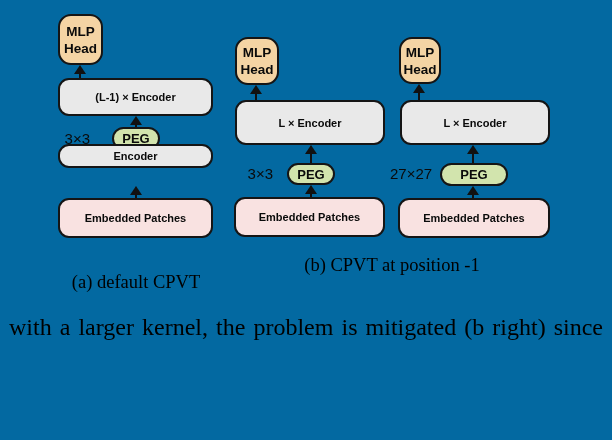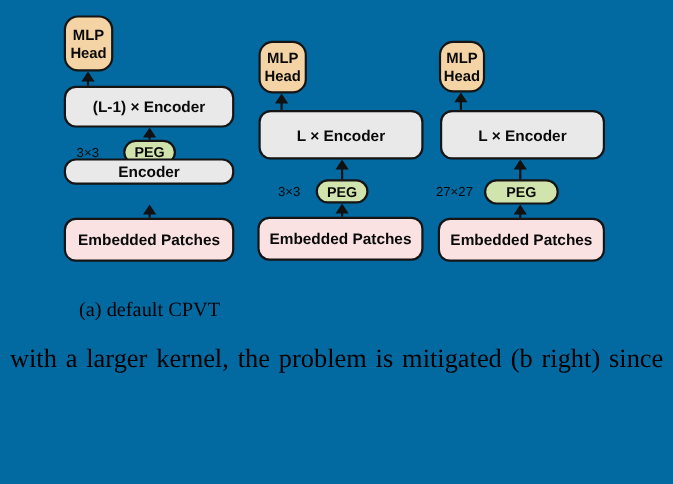--- a/index.html
+++ b/index.html
@@ -14,28 +14,28 @@
   .node {
     position: absolute;
     box-sizing: border-box;
     border: 2.4px solid #151515;
     border-radius: 11px;
     display: flex;
     align-items: center;
     justify-content: center;
     text-align: center;
     font-weight: bold;
-    font-size: 14px;
+    font-size: 11px;
     color: #0a0a0a;
   }
   .mlp { border-radius: 13px; font-size: 13.5px; line-height: 17px; white-space: pre-line; }
   .peg { border-radius: 12px; font-size: 13px; }
   .kernel-label {
     position: absolute;
-    font-size: 12px;
+    font-size: 15px;
     font-weight: normal;
     text-align: right;
     line-height: 14px;
     color: #0a0a0a;
   }
   .arrow { position: absolute; width: 12px; }
   .arrow .head {
     position: absolute; top: 0; left: 0;
     width: 0; height: 0;
     border-left: 6px solid transparent;
@@ -156,18 +156,19 @@
     <div class="node peg" style="left: 440px; top: 163px; width: 68px; height: 23px; background-color: rgb(210, 228, 173);">PEG</div>
 
     <div class="arrow" style="left:467px; top:186px; height:12px;">
       <span class="head"></span>
       <span class="shaft"></span>
     </div>
 
     <div class="node" style="left: 398px; top: 198px; width: 152px; height: 40px; background-color: rgb(249, 226, 225);">Embedded Patches</div>
   </div>
 
+  <div class="subcaption" style="left:292px; top:255px;">(b) CPVT at position -1</div>
 
   <div class="fig-caption">
     <div class="jline">with a larger kernel, the problem is mitigated (b right) since</div>
   </div>
 
 </div>
 
 </body></html>

